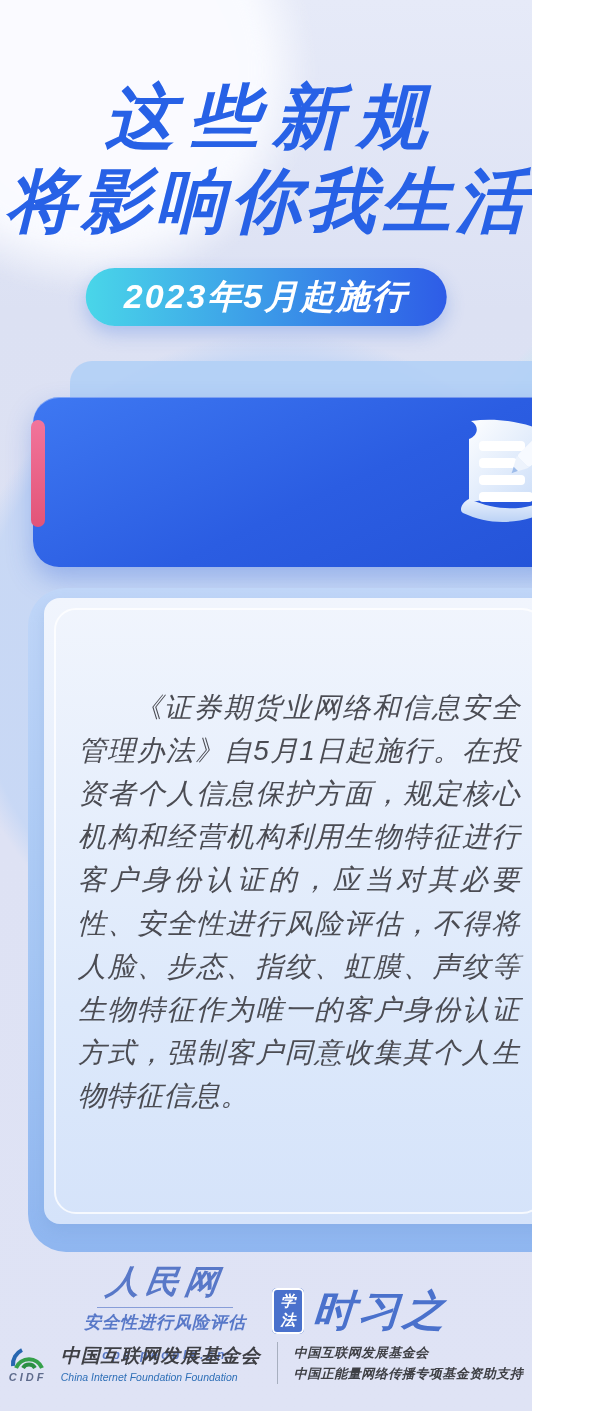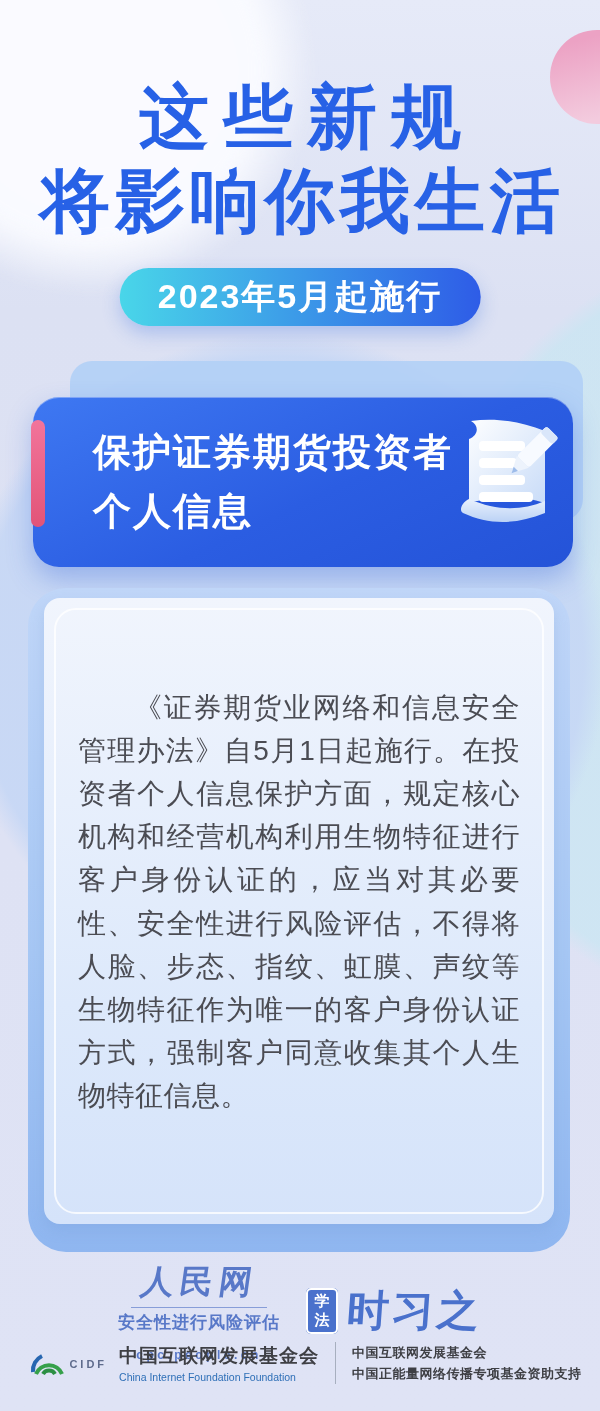--- a/index.html
+++ b/index.html
@@ -1,19 +1,20 @@
 <!DOCTYPE html>
 <html><head>
 <meta charset="utf-8">
 <style>
   html,body { margin:0; padding:0; }
   body { font-family:"Liberation Sans", sans-serif; }
   #poster {
-    position:relative; width:600px; height:1411px; overflow:hidden;
+    position:relative; width:532px; height:1411px; overflow:hidden;
     background:linear-gradient(180deg,#E6EAF8 0%,#DCE1F3 22%,#DEE2F4 60%,#DFE3F5 100%);
+    font-style:italic;
   }
   
   .deco { position:absolute; border-radius:50%; pointer-events:none; }
   .deco-topleft { left:-130px; top:-150px; width:440px; height:440px;
     background:radial-gradient(circle, rgba(250,251,255,0.95) 0 55%, rgba(250,251,255,0) 72%);
     filter:blur(8px); }
   .deco-cyan { left:410px; top:230px; width:800px; height:800px;
     background:radial-gradient(circle, rgba(197,231,242,0.62) 0 67%, rgba(197,231,242,0) 70.5%); }
   .deco-blob-left { left:-50px; top:330px; width:660px; height:660px;
     background:radial-gradient(circle, rgba(198,215,245,0.9) 0 65%, rgba(198,215,245,0) 70%); }
@@ -66,21 +67,21 @@
   .sx { display:flex; align-items:center; gap:9px; }
   .sx-badge { width:32px; height:46px; border-radius:5px; background:#4A71CC;
     box-shadow:inset 0 0 0 2px #FFFFFF, inset 0 0 0 4px #4A71CC;
     color:#FFFFFF; display:flex; flex-direction:column; align-items:center;
     justify-content:center; font-size:15px; font-weight:700; line-height:1.25; }
   .sx-title { font-size:42px; font-weight:900; color:#4A71CC;
     transform:skewX(-4deg); letter-spacing:3px; }
   
   .footer2 { position:absolute; top:1342px; left:0; right:0;
     display:flex; justify-content:center; align-items:center; gap:12px; }
-  .cidf { display:flex; flex-direction:row; align-items:center;margin-left:11px; }
+  .cidf { display:flex; flex-direction:column; align-items:flex-start; }
   .cidf-abbr { font-size:11px; color:#5E6B8C; letter-spacing:3px; font-weight:600; margin-top:1px; }
   .fnd { display:flex; flex-direction:column; }
   .fnd-cn { font-size:19px; font-weight:700; color:#3E3F44; letter-spacing:1px; }
   .fnd-en { font-size:10.5px; color:#2E6FB7; margin-top:2px; }
   .vdiv { width:1px; height:42px; background:#A7AFBF; margin:0 4px; }
   .sup { display:flex; flex-direction:column; gap:3px; }
   .sup-line { font-size:13px; font-weight:700; color:#3E3F44; letter-spacing:0.5px; }
 </style>
 </head>
 <body>
@@ -94,24 +95,20 @@
 
   <div class="hero">
     <div class="hero-line1">这些新规</div>
     <div class="hero-line2">将影响你我生活</div>
   </div>
   <div class="hero-badge">2023年5月起施行</div>
 
   <div class="ghost-card"></div>
   <div class="header-card">
     <div class="accent-bar"></div>
-    <div class="header-title">
-      <div>保护证券期货投资者</div>
-      <div>个人信息</div>
-    </div>
     <svg class="doc-icon" viewBox="0 0 112 116">
       <defs>
         <linearGradient id="pg" x1="0" y1="0" x2="1" y2="1">
           <stop offset="0" stop-color="#FDFEFF"></stop>
           <stop offset="1" stop-color="#C9DCF8"></stop>
         </linearGradient>
         <linearGradient id="flap" x1="0" y1="0" x2="0" y2="1">
           <stop offset="0" stop-color="#E9F1FD"></stop>
           <stop offset="1" stop-color="#BBD2F5"></stop>
         </linearGradient>

